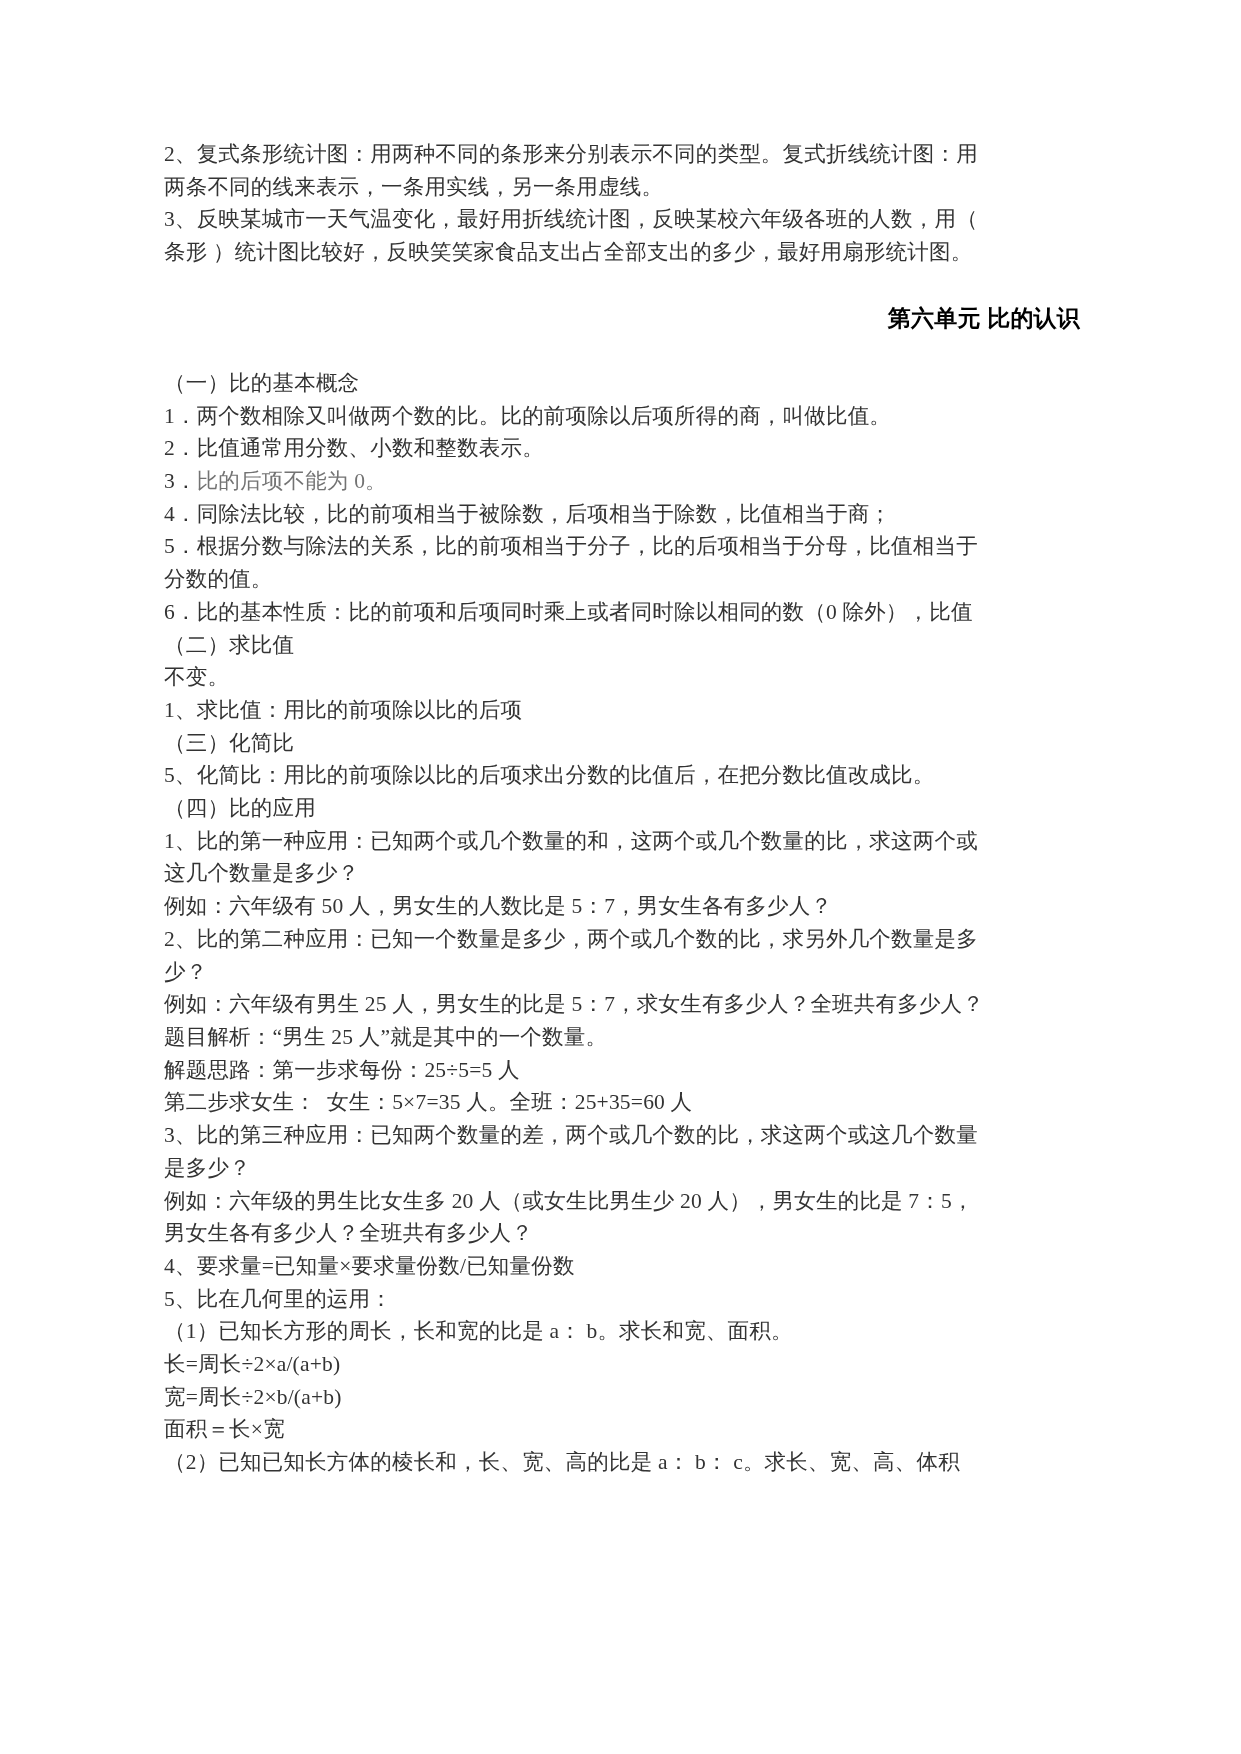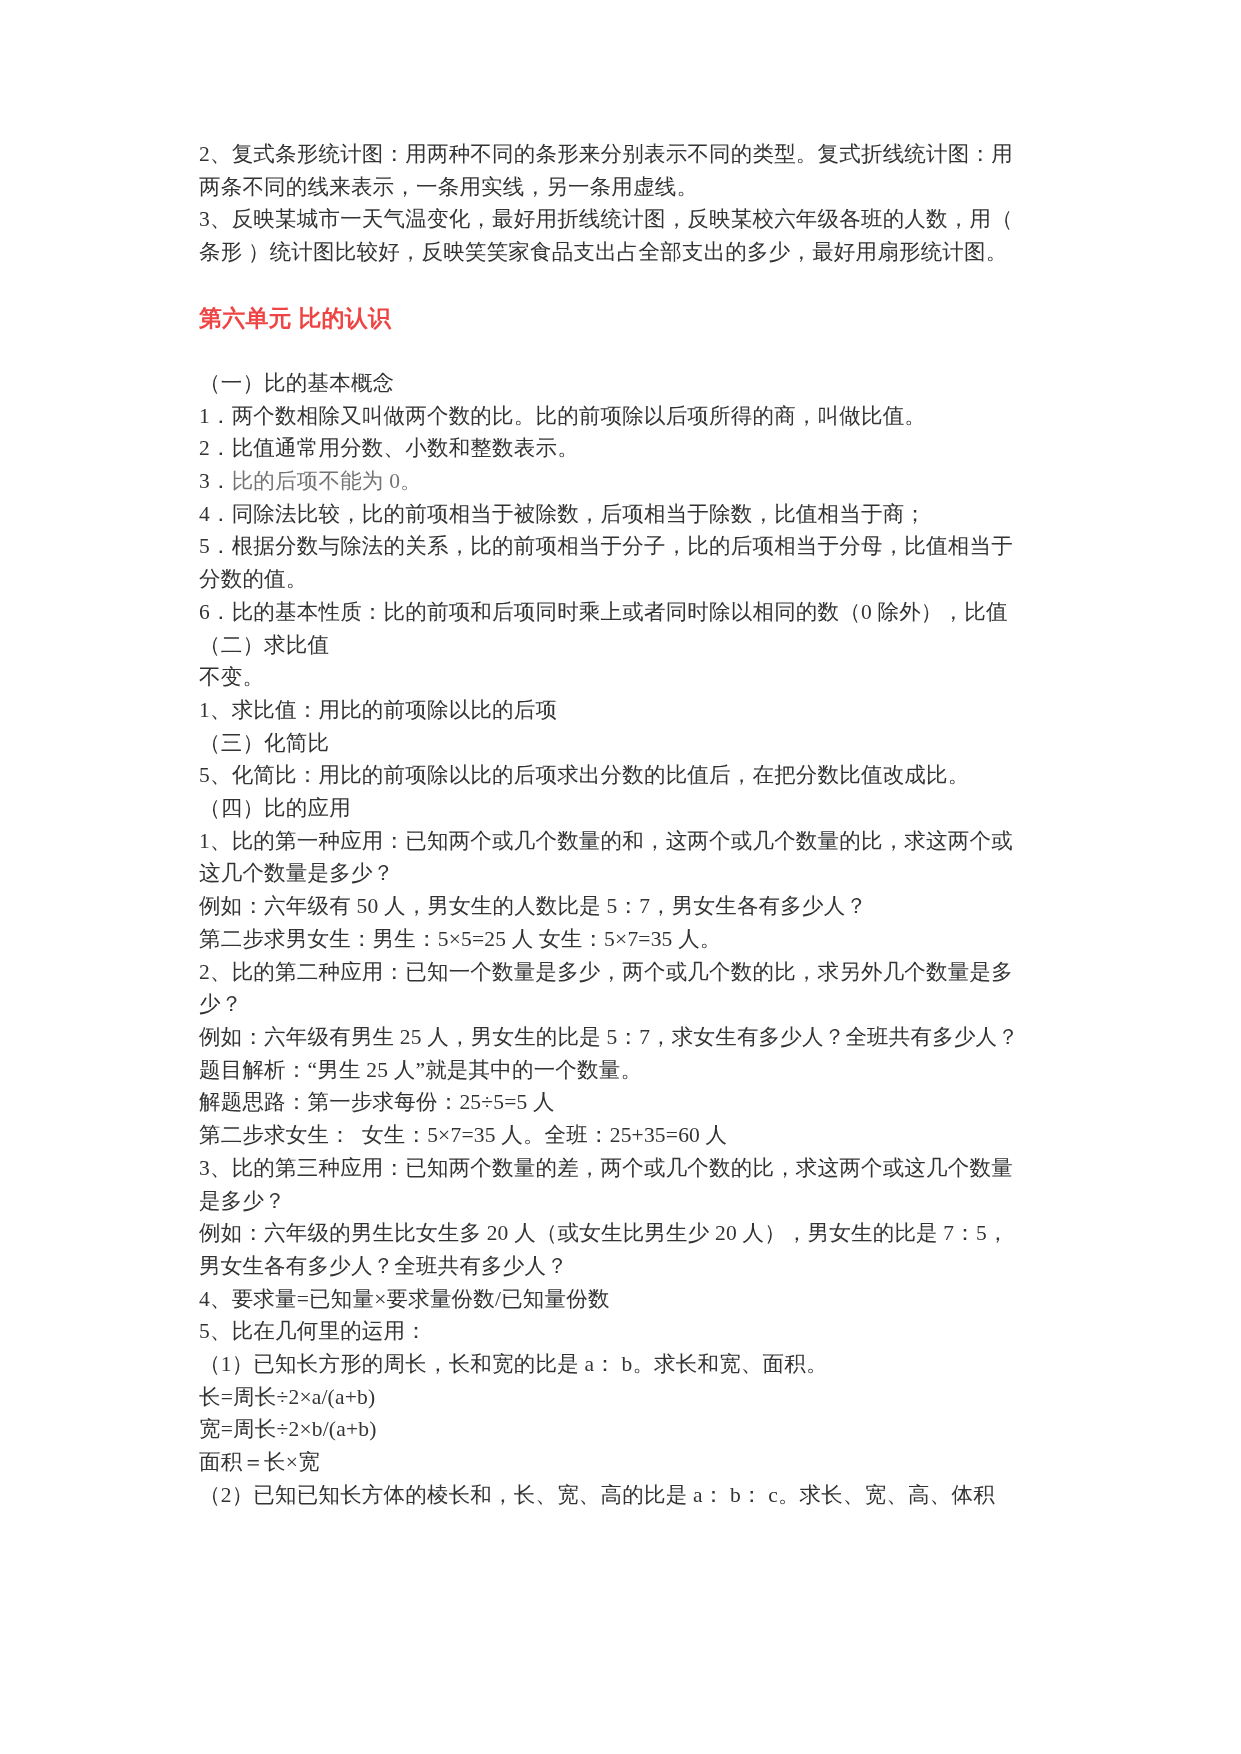--- a/index.html
+++ b/index.html
@@ -21,28 +21,27 @@
     width: 916px;
     font-family: "Liberation Serif", "DejaVu Serif", serif;
     font-size: 21.5px;
     line-height: 32.7px;
     color: #333333;
     letter-spacing: 0.2px;
   }
   .line {
     min-height: 32.7px;
     white-space: pre-wrap;
-    margin-left: 35px;
   }
   .line.heading {
-    text-align: left;
+    text-align: right;
     font-weight: bold;
     font-size: 23px;
     font-family: "Liberation Sans", "DejaVu Sans", sans-serif;
-    color: #ef4444;
+    color: #000000;
   }
 </style>
 </head>
 <body>
 
 <div class="page">
   <div class="content" id="document-content">
       <div class="line"><span>2、复式条形统计图：用两种不同的条形来分别表示不同的类型。复式折线统计图：用</span></div>
       <div class="line"><span>两条不同的线来表示，一条用实线，另一条用虚线。</span></div>
       <div class="line"><span>3、反映某城市一天气温变化，最好用折线统计图，反映某校六年级各班的人数，用（</span></div>
@@ -60,21 +59,20 @@
       <div class="line"><span>6．比的基本性质：比的前项和后项同时乘上或者同时除以相同的数（0 除外），比值</span></div>
       <div class="line"><span>（二）求比值</span></div>
       <div class="line"><span>不变。</span></div>
       <div class="line"><span>1、求比值：用比的前项除以比的后项</span></div>
       <div class="line"><span>（三）化简比</span></div>
       <div class="line"><span>5、化简比：用比的前项除以比的后项求出分数的比值后，在把分数比值改成比。</span></div>
       <div class="line"><span>（四）比的应用</span></div>
       <div class="line"><span>1、比的第一种应用：已知两个或几个数量的和，这两个或几个数量的比，求这两个或</span></div>
       <div class="line"><span>这几个数量是多少？</span></div>
       <div class="line"><span>例如：六年级有 50 人，男女生的人数比是 5：7，男女生各有多少人？</span></div>
-      <div class="line"><span>第二步求男女生：男生：5×5=25 人 女生：5×7=35 人。</span></div>
       <div class="line"><span>2、比的第二种应用：已知一个数量是多少，两个或几个数的比，求另外几个数量是多</span></div>
       <div class="line"><span>少？</span></div>
       <div class="line"><span>例如：六年级有男生 25 人，男女生的比是 5：7，求女生有多少人？全班共有多少人？</span></div>
       <div class="line"><span>题目解析：“男生 25 人”就是其中的一个数量。</span></div>
       <div class="line"><span>解题思路：第一步求每份：25÷5=5 人</span></div>
       <div class="line"><span>第二步求女生：  女生：5×7=35 人。全班：25+35=60 人</span></div>
       <div class="line"><span>3、比的第三种应用：已知两个数量的差，两个或几个数的比，求这两个或这几个数量</span></div>
       <div class="line"><span>是多少？</span></div>
       <div class="line"><span>例如：六年级的男生比女生多 20 人（或女生比男生少 20 人），男女生的比是 7：5，</span></div>
       <div class="line"><span>男女生各有多少人？全班共有多少人？</span></div>

